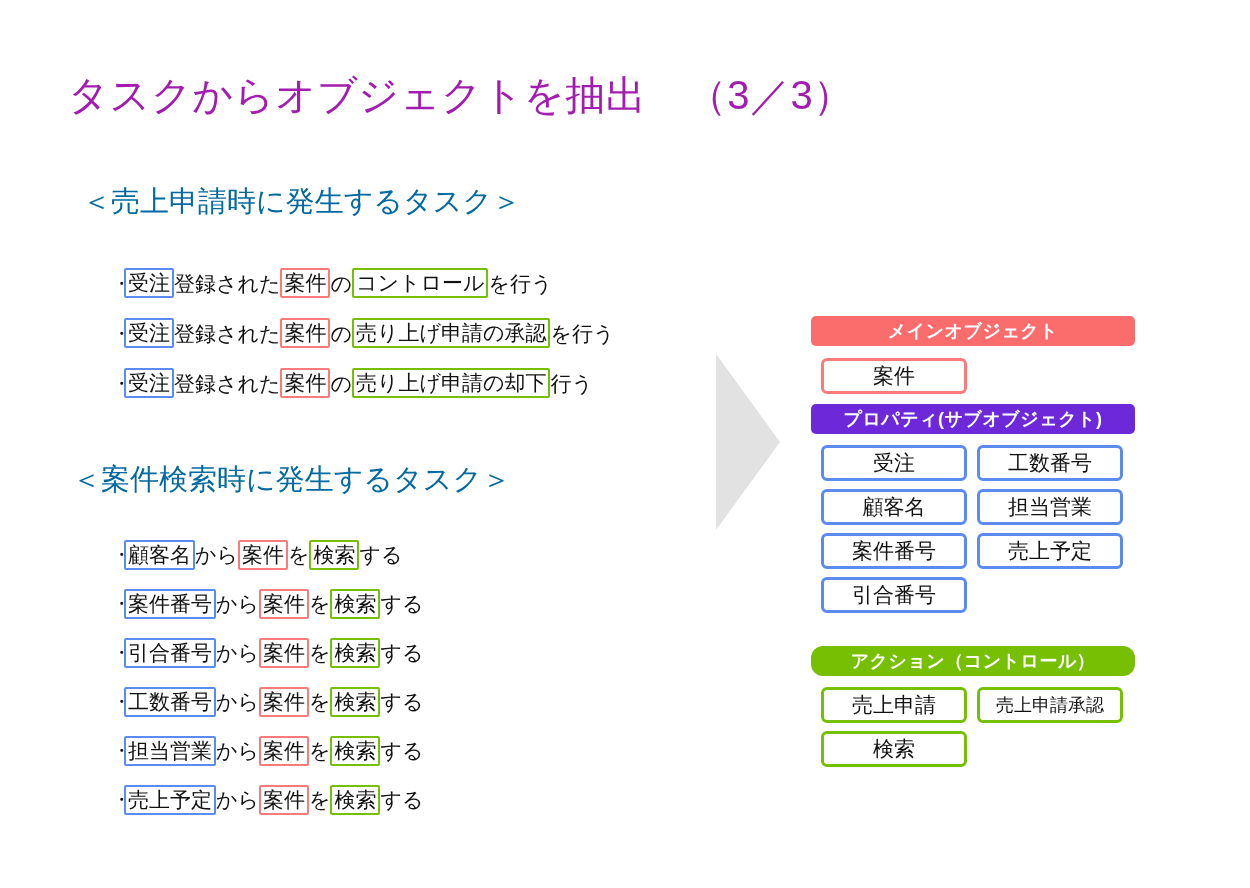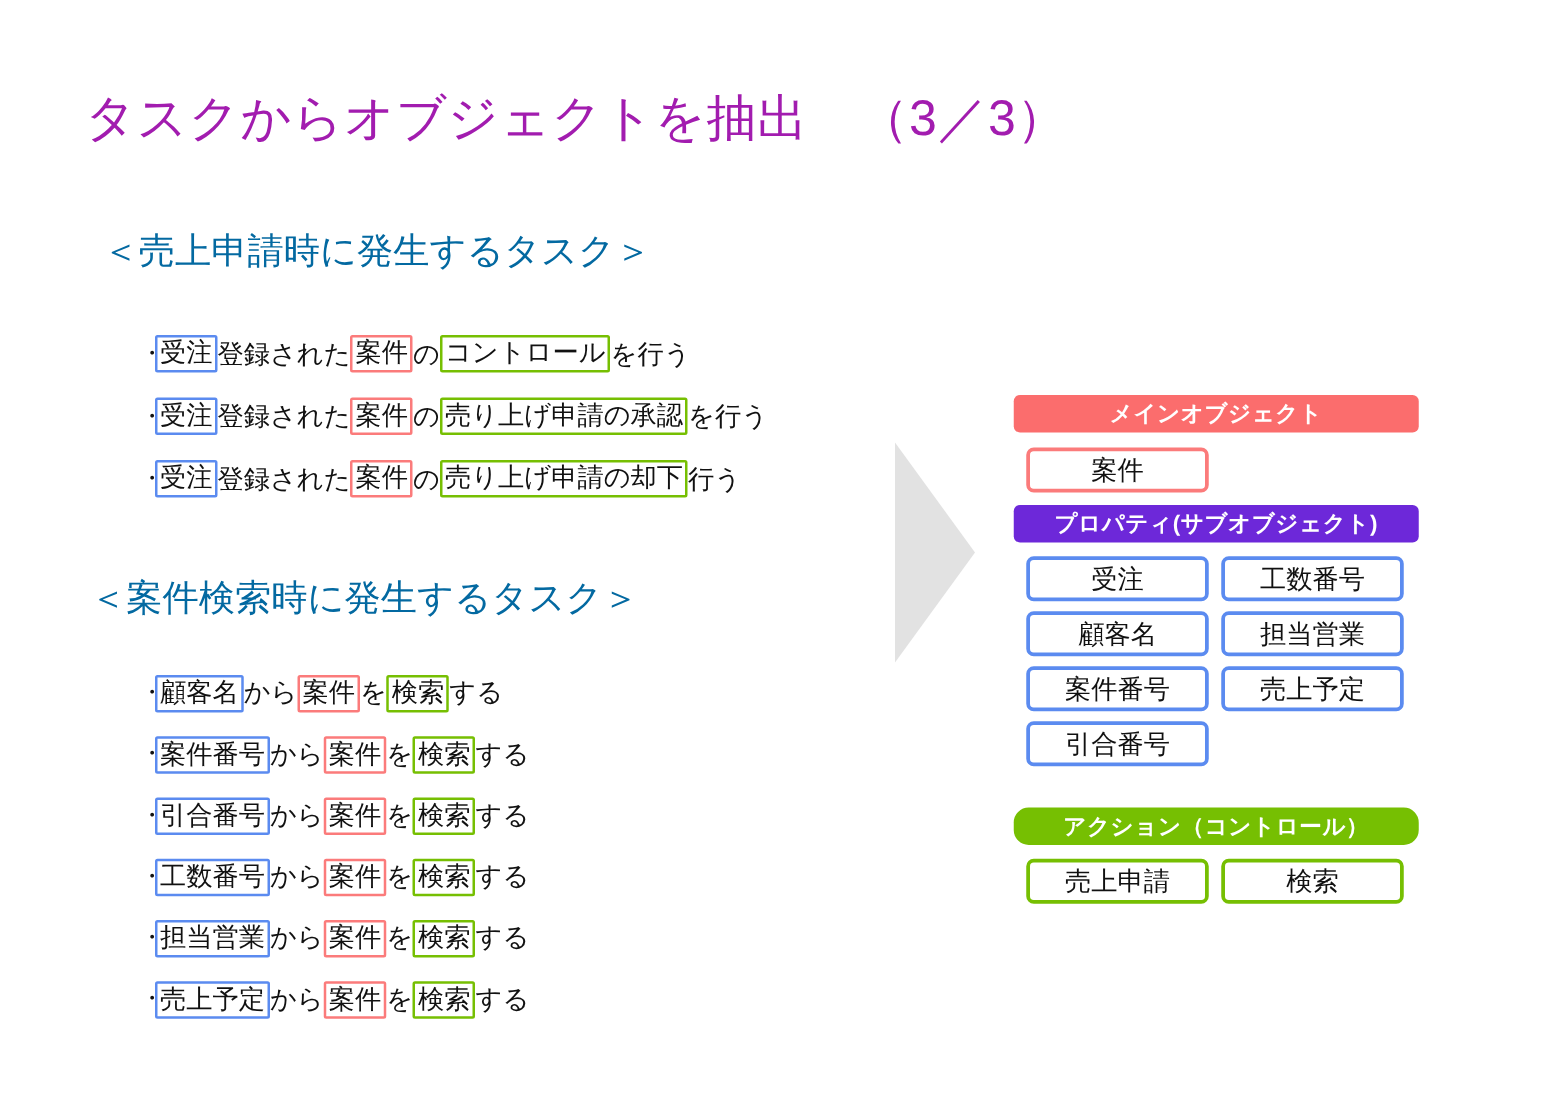--- a/index.html
+++ b/index.html
@@ -281,17 +281,18 @@
         <div class="chip chip-blue">案件番号</div>
         <div class="chip chip-blue">売上予定</div>
         <div class="chip chip-blue">引合番号</div>
       </div>
   </div>
 
   <div class="group" id="group-actions">
     <div class="group-header hdr-green">アクション（コントロール）</div>
     <div class="chip-grid" id="chips-actions">
         <div class="chip chip-green">売上申請</div>
+        <div class="chip chip-green small">売上申請承認</div>
         <div class="chip chip-green">検索</div>
       </div>
   </div>
 
 </div>
 
 </body></html>

